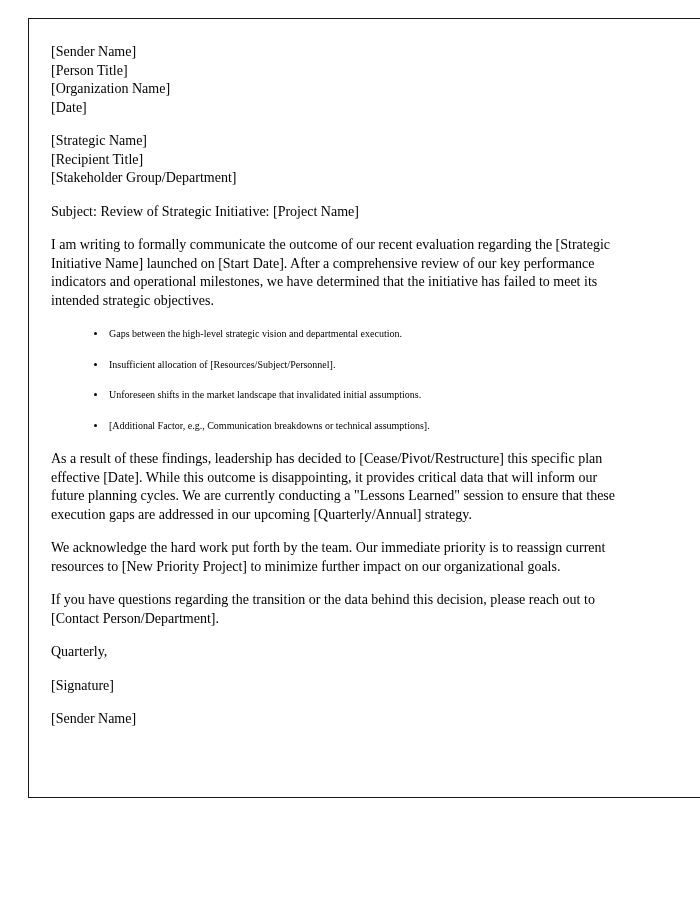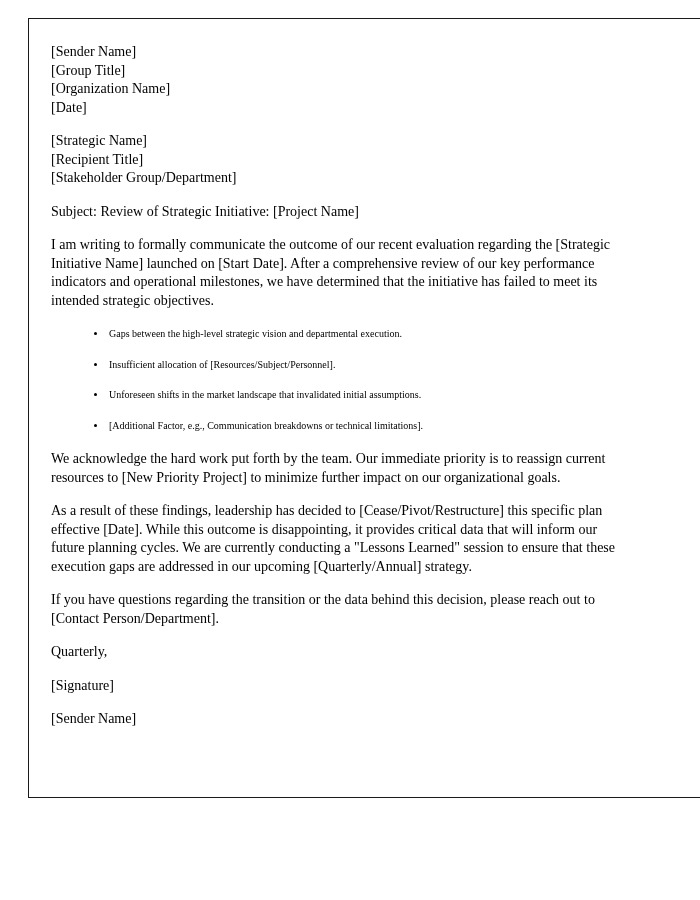--- a/index.html
+++ b/index.html
@@ -47,47 +47,47 @@
   }
 </style>
 </head>
 <body>
 
 <div class="canvas">
   <div class="page">
 
     <p>
       <span>[Sender Name]</span><br>
-      <span>[Group Title]</span><br>
+      <span>[Person Title]</span><br>
       <span>[Organization Name]</span><br>
       <span>[Date]</span>
     </p>
 
     <p>
       <span>[Strategic Name]</span><br>
       <span>[Recipient Title]</span><br>
       <span>[Stakeholder Group/Department]</span>
     </p>
 
     <p>Subject: Review of Strategic Initiative: [Project Name]</p>
 
 
     <p>I am writing to formally communicate the outcome of our recent evaluation regarding the [Strategic Initiative Name] launched on [Start Date]. After a comprehensive review of our key performance indicators and operational milestones, we have determined that the initiative has failed to meet its intended strategic objectives.</p>
 
 
     <ul>
       <li>Gaps between the high-level strategic vision and departmental execution.</li>
       <li>Insufficient allocation of [Resources/Subject/Personnel].</li>
       <li>Unforeseen shifts in the market landscape that invalidated initial assumptions.</li>
-      <li>[Additional Factor, e.g., Communication breakdowns or technical limitations].</li>
+      <li>[Additional Factor, e.g., Communication breakdowns or technical assumptions].</li>
     </ul>
 
+    <p>As a result of these findings, leadership has decided to [Cease/Pivot/Restructure] this specific plan effective [Date]. While this outcome is disappointing, it provides critical data that will inform our future planning cycles. We are currently conducting a "Lessons Learned" session to ensure that these execution gaps are addressed in our upcoming [Quarterly/Annual] strategy.</p>
+
     <p>We acknowledge the hard work put forth by the team. Our immediate priority is to reassign current resources to [New Priority Project] to minimize further impact on our organizational goals.</p>
-
-    <p>As a result of these findings, leadership has decided to [Cease/Pivot/Restructure] this specific plan effective [Date]. While this outcome is disappointing, it provides critical data that will inform our future planning cycles. We are currently conducting a "Lessons Learned" session to ensure that these execution gaps are addressed in our upcoming [Quarterly/Annual] strategy.</p>
 
     <p>If you have questions regarding the transition or the data behind this decision, please reach out to [Contact Person/Department].</p>
 
     <p>Quarterly,</p>
 
     <p>[Signature]</p>
 
     <p>[Sender Name]</p>
 
   </div>

